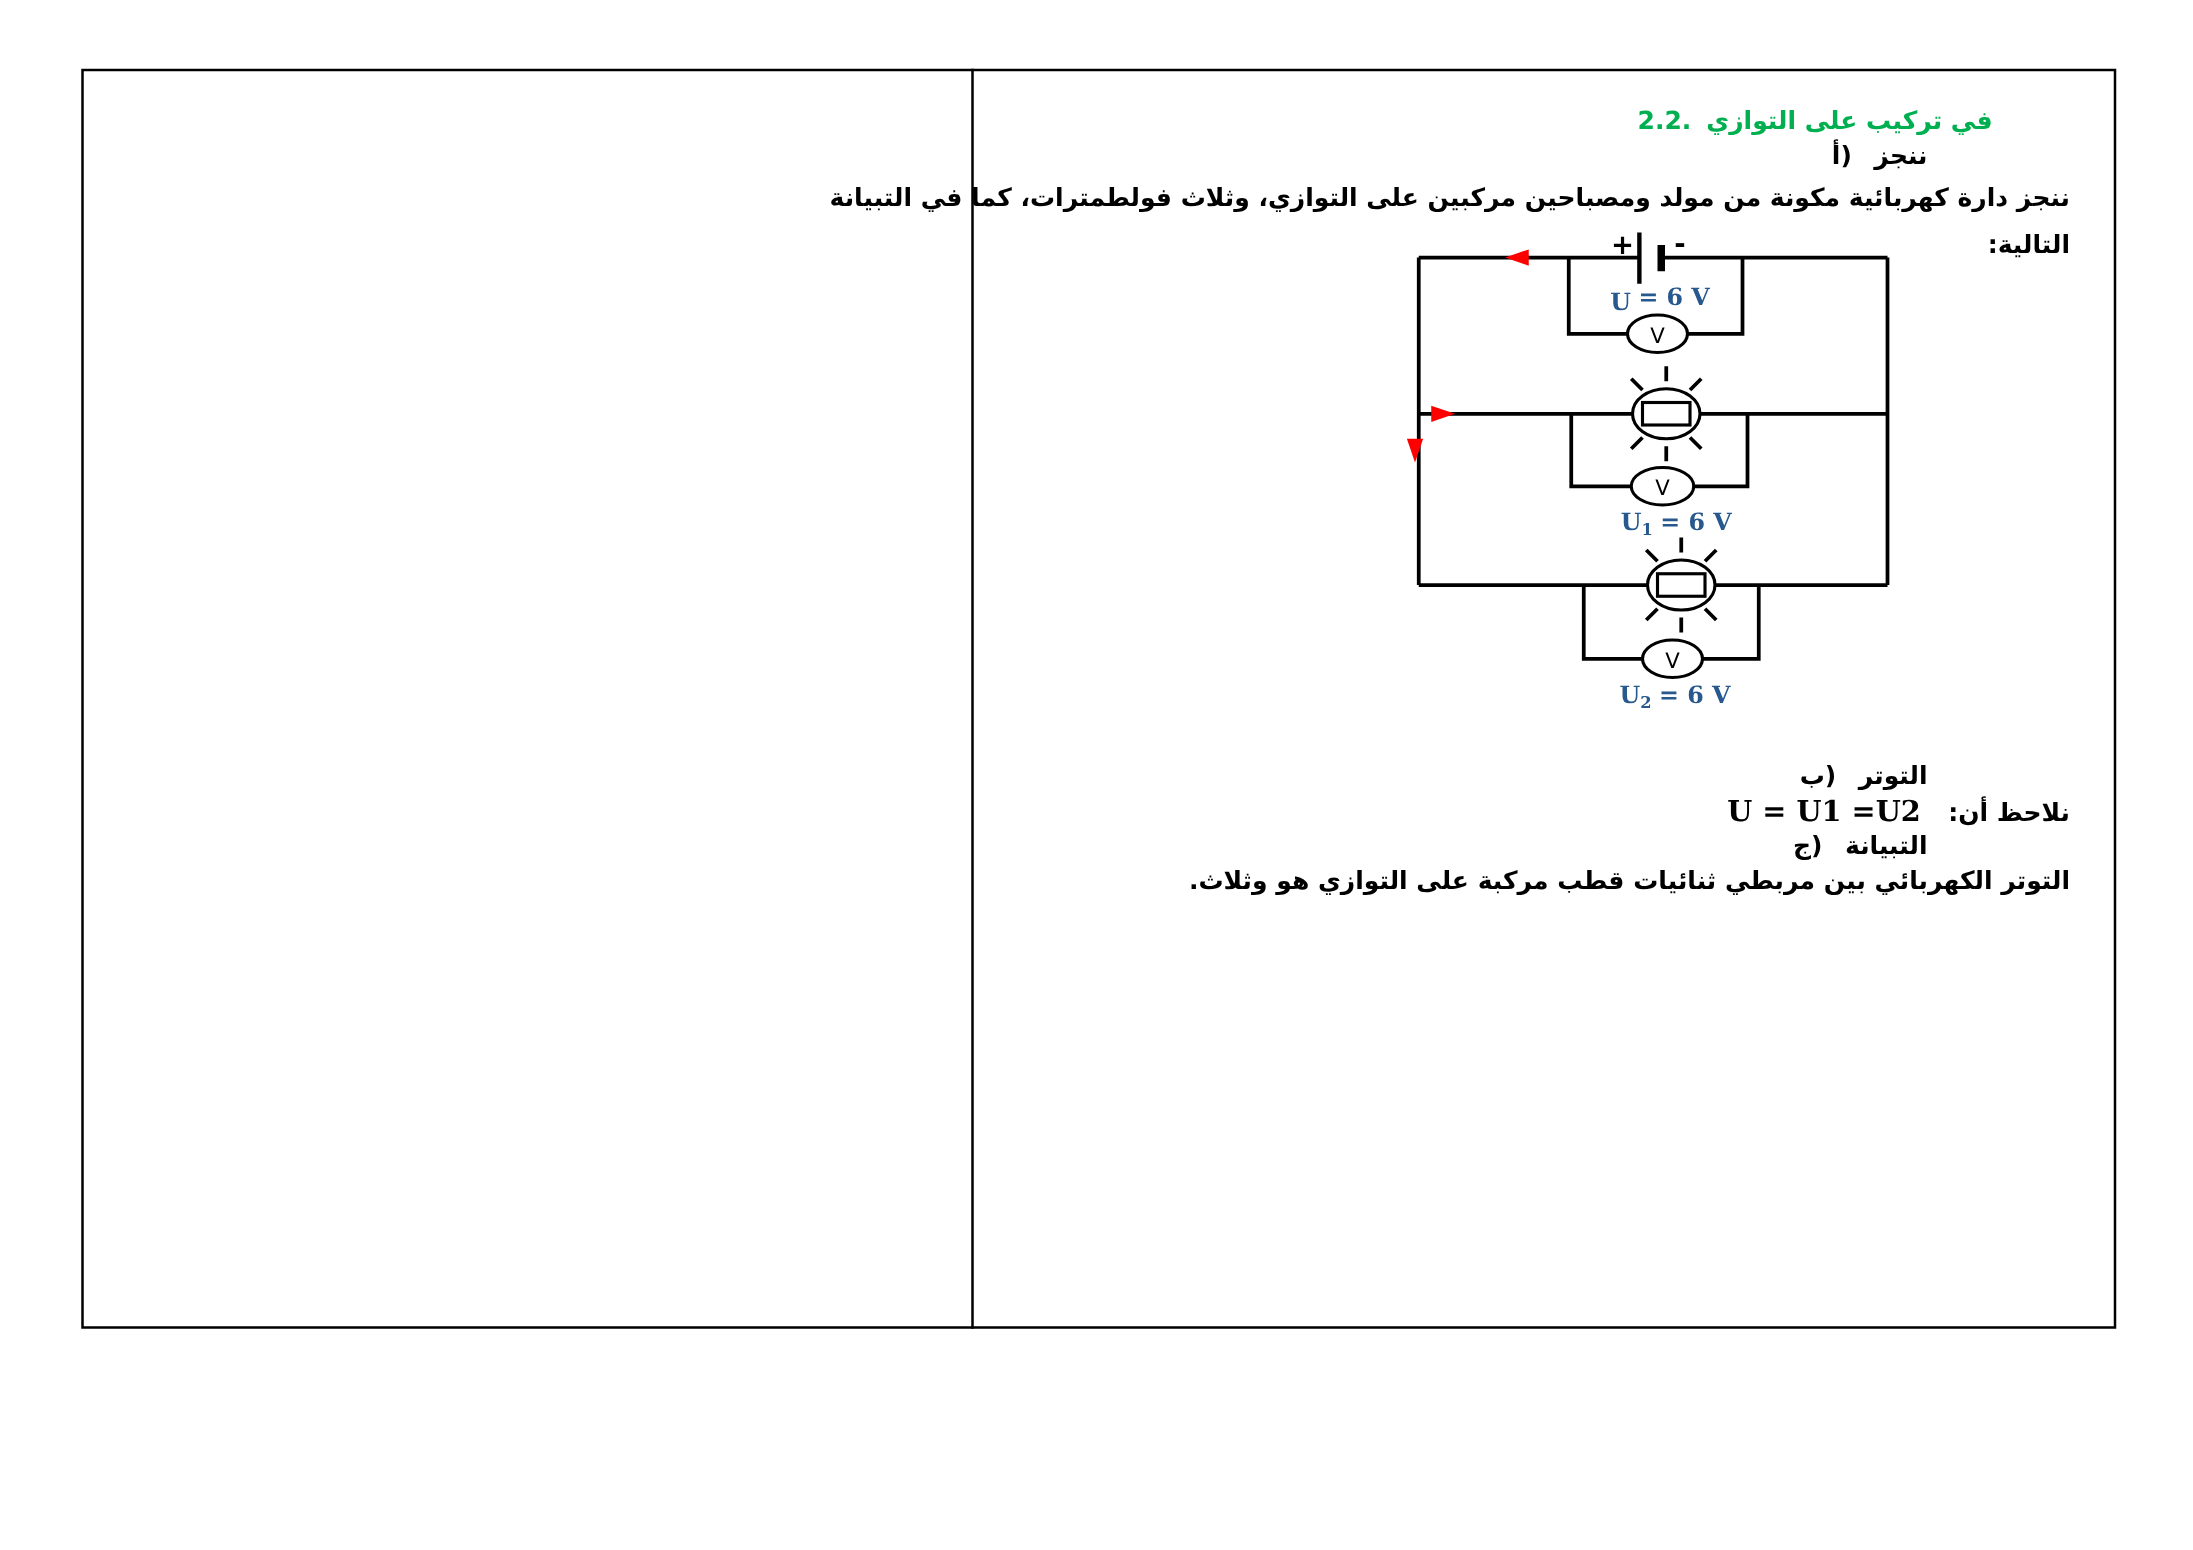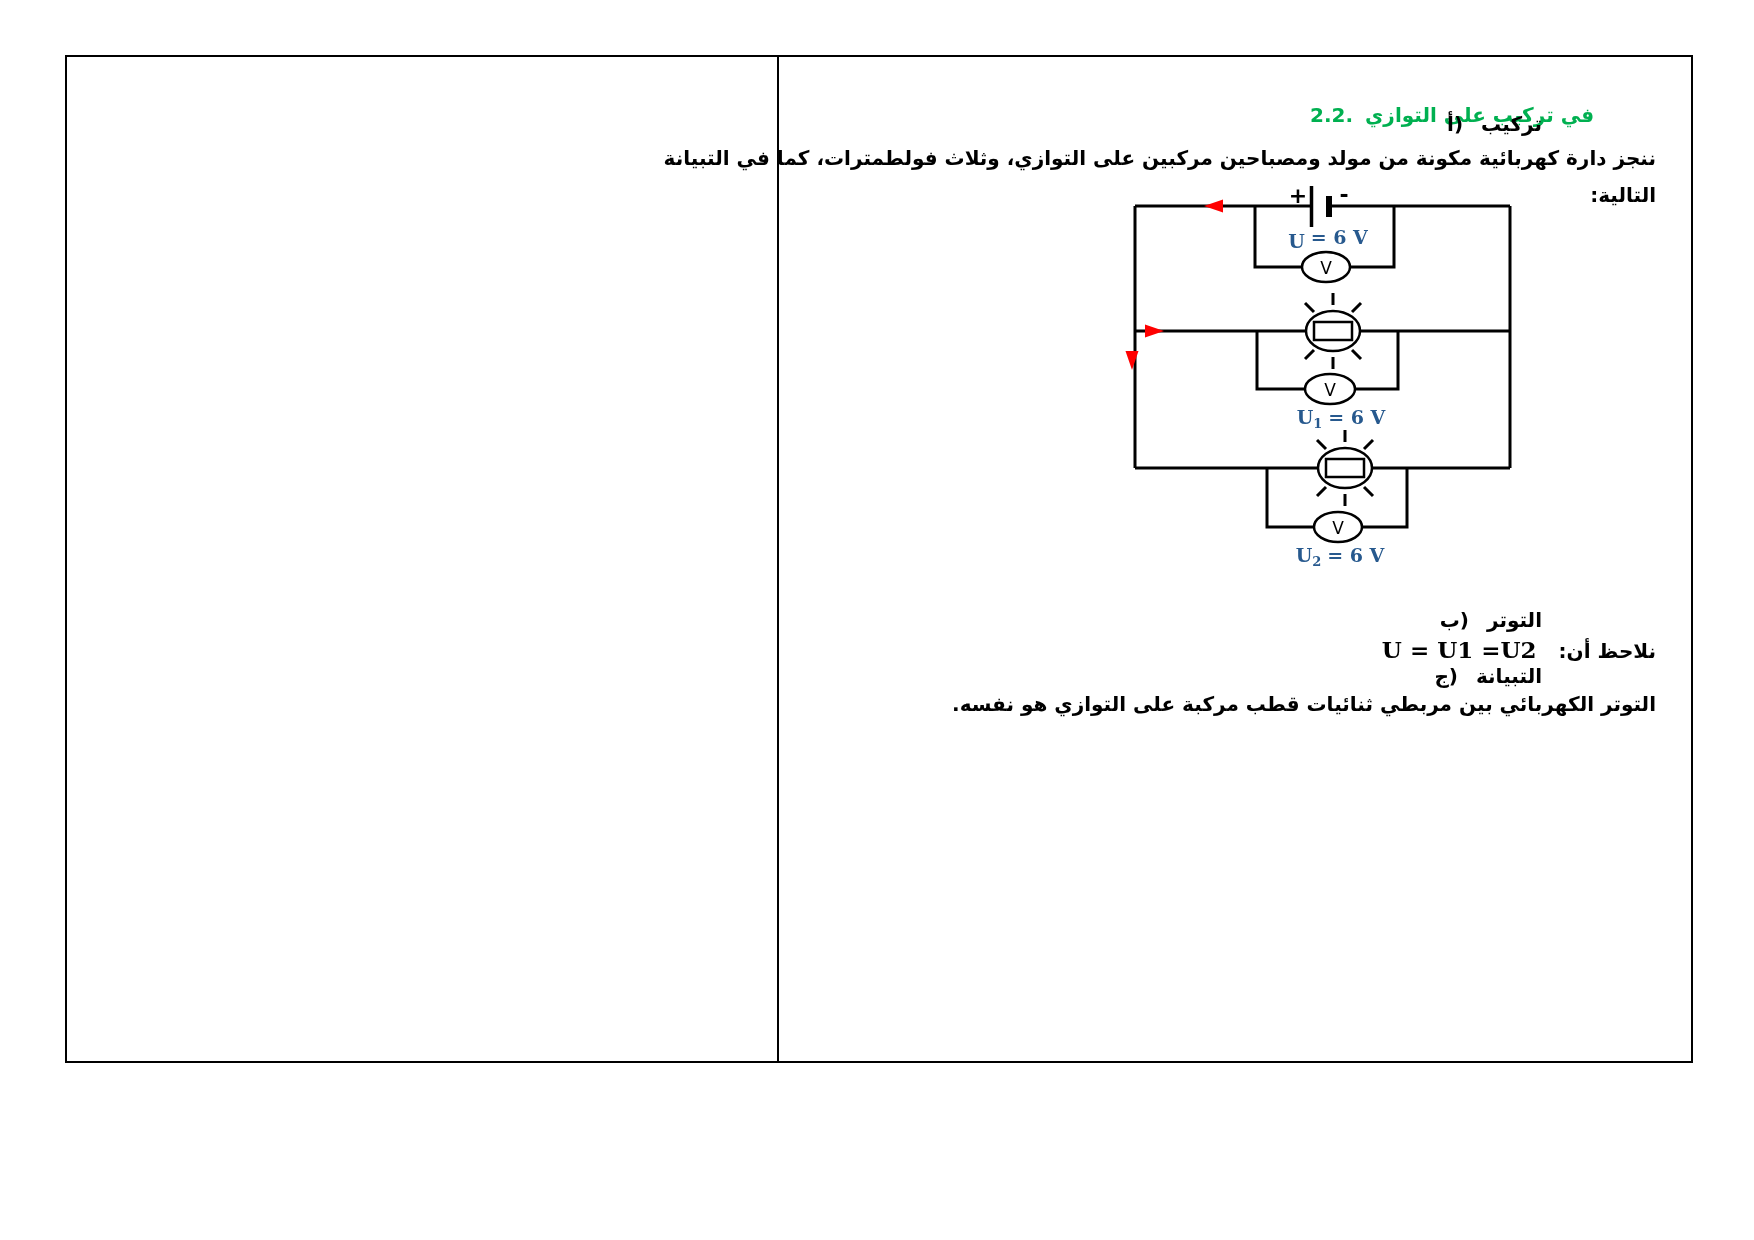--- a/index.html
+++ b/index.html
@@ -34,21 +34,20 @@
     top: 84px;
     right: 160px;
     display: flex;
     direction: ltr;
     gap: 12px;
     align-items: center;
     font-weight: bold;
     font-size: 20px;
     color: #00B050;
     white-space: nowrap;
-    margin-top: 19px;
   }
   .heading-row {
     display: flex;
     direction: ltr;
     gap: 18px;
     align-items: baseline;
     font-weight: bold;
     font-size: 20px;
     color: #000;
     right: 212px;
@@ -136,21 +135,21 @@
 <div class="sheet-border"></div>
 <div class="column-divider"></div>
 
 <div class="abs title-row">
   <span>2.2.</span>
   <span dir="rtl">في تركيب على التوازي</span>
 </div>
 
 <div class="abs heading-row h-a">
   <span>أ)</span>
-  <span dir="rtl">تركيب</span>
+  <span dir="rtl">ننجز</span>
 </div>
 
 <div class="abs para p1">ننجز دارة كهربائية مكونة من مولد ومصباحين مركبين على التوازي، وثلاث فولطمترات، كما في التبيانة</div>
 <div class="abs para p2">التالية:</div>
 
 <svg class="circuit" width="480" height="410" viewBox="1080 175 480 410" xmlns="http://www.w3.org/2000/svg">
 
   <g>
     <path class="wire" d="M1135 206 H1311"></path>
     <path class="wire" d="M1329 206 H1510"></path>
@@ -232,13 +231,13 @@
 <div class="abs observe-row">
   <span class="observe-lead">نلاحظ أن:</span>
   <span class="observe-formula">U = U1 =U2</span>
 </div>
 
 <div class="abs heading-row h-c">
   <span>ج)</span>
   <span dir="rtl">التبيانة</span>
 </div>
 
-<div class="abs conclusion">التوتر الكهربائي بين مربطي ثنائيات قطب مركبة على التوازي هو نفسه.</div>
+<div class="abs conclusion">التوتر الكهربائي بين مربطي ثنائيات قطب مركبة على التوازي هو وثلاث.</div>
 
 </body></html>

